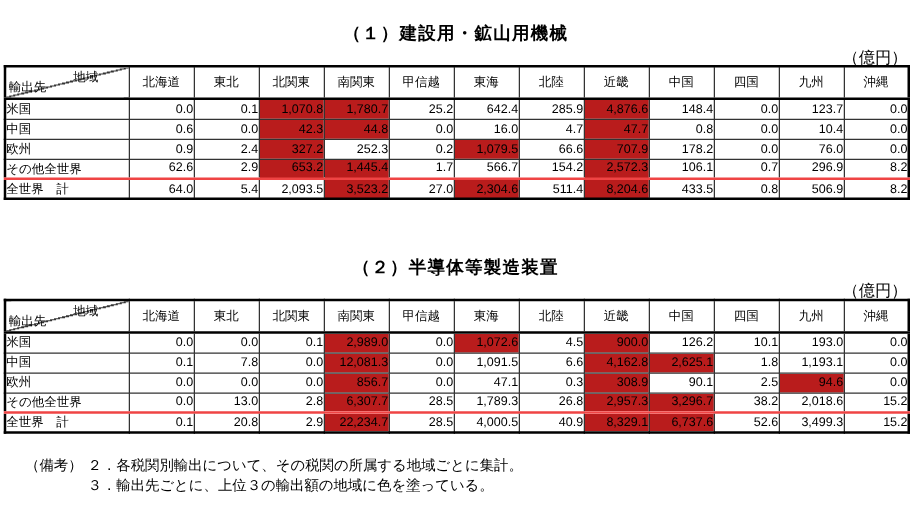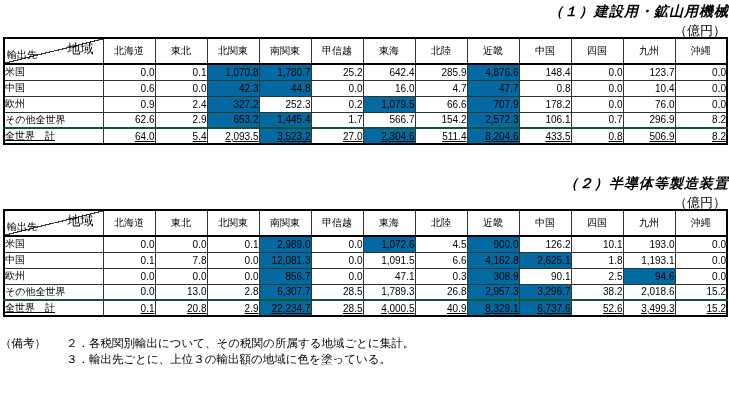--- a/index.html
+++ b/index.html
@@ -8,27 +8,26 @@
     width: 729px;
     height: 419px;
     background: #ffffff;
     overflow: hidden;
     font-family: "Liberation Sans", "DejaVu Sans", sans-serif;
     color: #000;
   }
   .page { width: 729px; height: 419px; position: relative; }
 
   .section-title {
-    text-align: right;
+    text-align: center;
     font-size: 14px;
     font-weight: bold;
     letter-spacing: 1px;
-    padding-top: 3px;
+    padding-top: 18px;
     line-height: 17px;
-    font-style: italic;
   }
   .unit-label {
     text-align: right;
     font-size: 13px;
     padding-right: 3px;
     margin-top: 5px;
     margin-bottom: 1px;
     line-height: 11px;
   }
 
@@ -49,48 +48,47 @@
     overflow: hidden;
     white-space: nowrap;
     font-weight: normal;
   }
   table.export-table thead tr { height: 26px; }
   table.export-table tbody tr { height: 16px; }
   table.export-table thead th { border-bottom: 2px solid #000; text-align: center; }
 
   td.num { text-align: right; padding-right: 3px; }
   td.rowlabel { text-align: left; padding-left: 2px; }
-  tr.total-row td { border-top: 2px solid #14532d; text-decoration: underline; }
-  td.hl { background: #0369a1; }
+  tr.total-row td { border-top: 2px solid #ef4444; }
+  td.hl { background: #b91c1c; }
 
   th.corner {
     position: relative;
     background:
       linear-gradient(to bottom right,
         transparent calc(50% - 0.6px),
         #333 calc(50% - 0.6px),
         #333 calc(50% + 0.6px),
         transparent calc(50% + 0.6px));
   }
   th.corner .c-tr {
-    position: absolute; top: 1px; right: 9px; font-size: 13px;
+    position: absolute; top: 1px; right: 24px; font-size: 10px;
   }
   th.corner .c-bl {
     position: absolute; bottom: 1px; left: 2px; font-size: 10px;
   }
 
   .gap-between { height: 27px; }
 
   .notes {
     display: flex;
     margin-top: 19px;
-    margin-left: 0;
+    margin-left: 20px;
     font-size: 11.5px;
     line-height: 15.5px;
-    gap: 16px;
   }
   .notes-prefix { flex: 0 0 auto; }
   .notes-items { flex: 0 0 auto; margin-left: 4px; }
 </style>
 </head>
 <body>
 
 <div class="page">
 
   <div class="section-title">（１）建設用・鉱山用機械</div>

